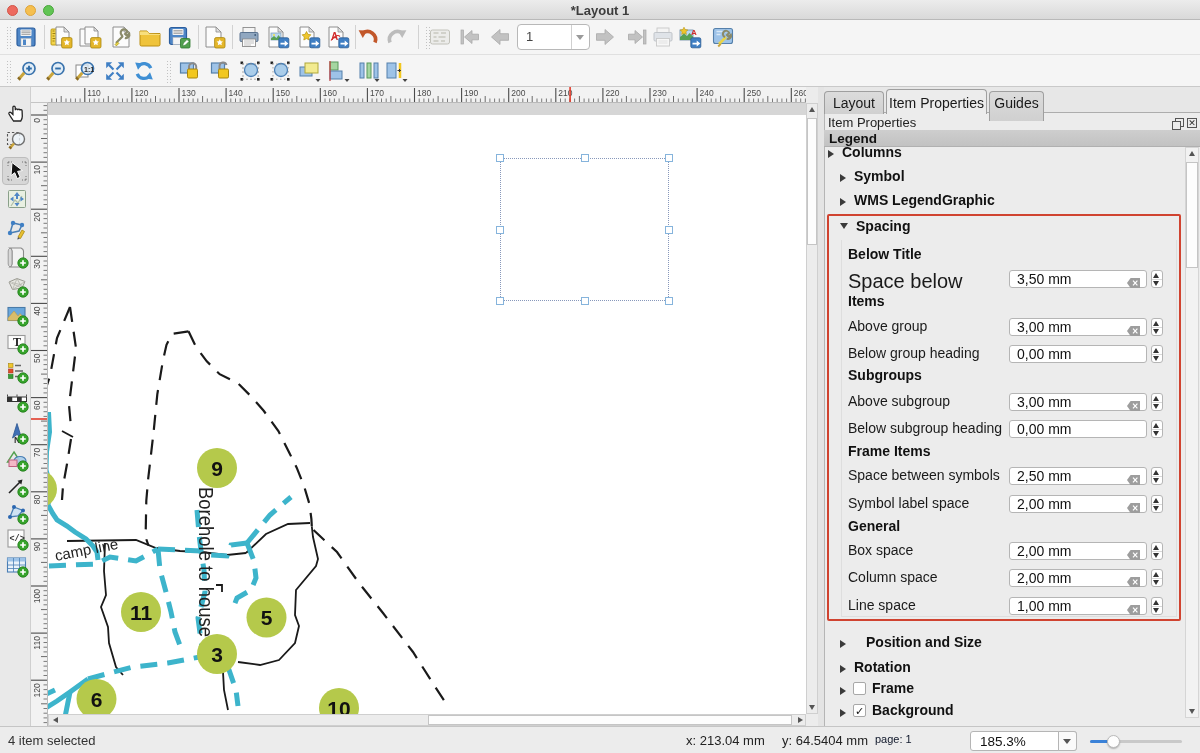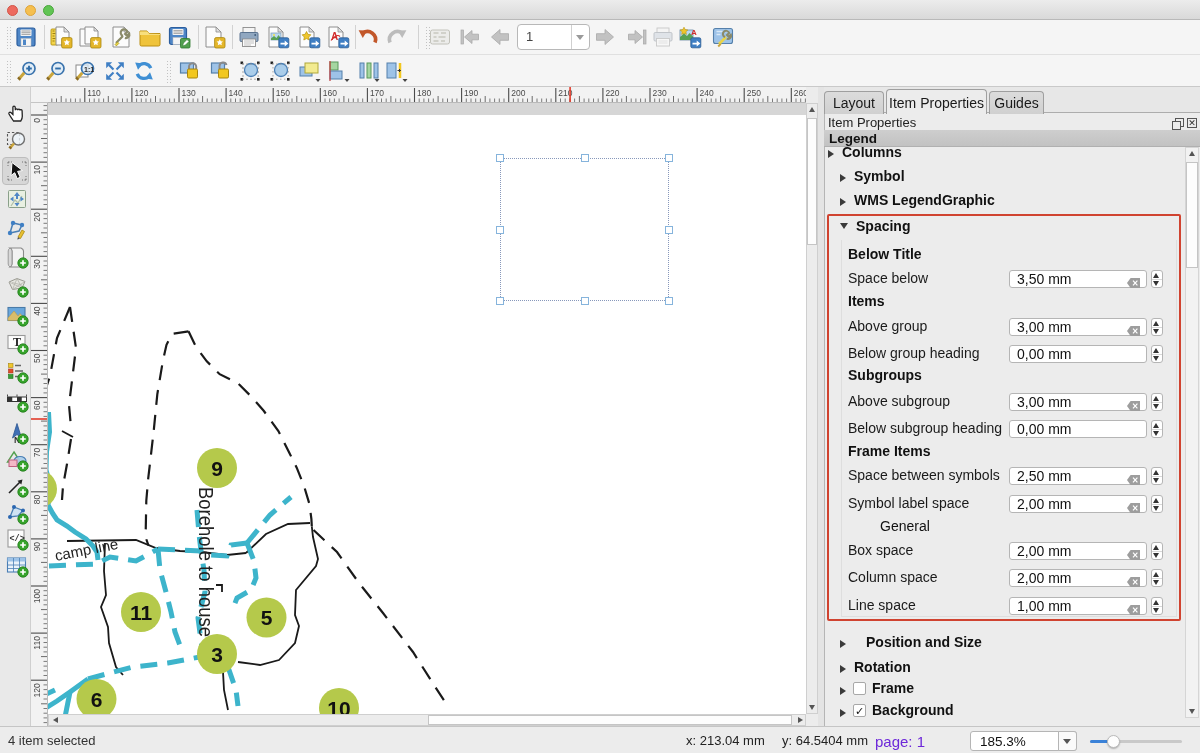--- a/index.html
+++ b/index.html
@@ -6,20 +6,21 @@
 #app{position:relative;width:1200px;height:753px;background:#ececec;}
 .icon{position:absolute;width:24px;height:24px;}
 .vsep{position:absolute;width:1px;background:#d2d2d2;}
 .handle{position:absolute;width:5px;background-image:radial-gradient(circle,#c2c2c2 0.8px,transparent 1px);background-size:3px 3px;}
 </style></head><body>
 <div id="app">
 <div class="abs" style="left:0;top:0;width:1200px;height:20px;background:linear-gradient(#ececec,#d9d9d9);border-bottom:1px solid #b9b9b9;"></div>
 <div class="abs" style="left:7.0px;top:4.5px;width:11px;height:11px;border-radius:50%;background:#ed6a5f;border:0.5px solid #d35548;"></div>
 <div class="abs" style="left:24.5px;top:4.5px;width:11px;height:11px;border-radius:50%;background:#f5bf4f;border:0.5px solid #deA439;"></div>
 <div class="abs" style="left:42.5px;top:4.5px;width:11px;height:11px;border-radius:50%;background:#61c454;border:0.5px solid #4aa73c;"></div>
+<div class="abs" style="left:0;top:3px;width:1200px;text-align:center;font-size:13px;color:#3c3c3c;font-weight:bold;">*Layout 1</div>
 <div class="abs" style="left:0;top:20px;width:1200px;height:35px;background:#f5f5f5;border-bottom:1px solid #e0e0e0;"></div>
 <div class="handle" style="left:6px;top:26px;height:24px;"></div>
 <div class="icon" style="left:14px;top:25px;"><svg width="24" height="24" viewBox="0 0 24 24" xmlns="http://www.w3.org/2000/svg">
         <rect x="3" y="3" width="18" height="18" rx="2" fill="#4f87c7" stroke="#2c5e9e" stroke-width="1.2"></rect>
         <rect x="6.5" y="4.5" width="11" height="6.5" rx="0.8" fill="#f2f2f2"></rect>
         <path d="M7.5,6 h9 M7.5,7.7 h9 M7.5,9.4 h9" stroke="#9a9a9a" stroke-width="0.9"></path>
         <rect x="7" y="13.5" width="10" height="7.5" fill="#f5f5f5" stroke="#c0c0c0" stroke-width="0.5"></rect>
         <rect x="9" y="14.5" width="3" height="5.5" fill="#4f87c7"></rect>
       </svg></div>
 <div class="icon" style="left:49px;top:25px;"><svg width="24" height="24" viewBox="0 0 24 24" xmlns="http://www.w3.org/2000/svg">
@@ -750,36 +751,36 @@
 <div class="abs" style="left:808.5px;top:705px;width:0;height:0;border-left:3.5px solid transparent;border-right:3.5px solid transparent;border-top:5px solid #555;"></div>
 <div class="abs" style="left:48px;top:714px;width:758px;height:12px;background:#ececec;border:1px solid #cfcfcf;"></div>
 <div class="abs" style="left:428px;top:715px;width:364px;height:10px;background:#fdfdfd;border:1px solid #c5c5c5;"></div>
 <div class="abs" style="left:53px;top:716.5px;width:0;height:0;border-top:3.5px solid transparent;border-bottom:3.5px solid transparent;border-right:5px solid #555;"></div>
 <div class="abs" style="left:798px;top:716.5px;width:0;height:0;border-top:3.5px solid transparent;border-bottom:3.5px solid transparent;border-left:5px solid #555;"></div>
 <div class="abs" style="left:818px;top:87px;width:382px;height:639px;background:#e4e4e4;"></div>
 <div class="abs" style="left:824px;top:87px;width:376px;height:639px;background:#ececec;border-left:1px solid #b5b5b5;"></div>
 <div class="abs" style="left:824px;top:87px;width:376px;height:26px;background:#e7e7e7;border-bottom:1px solid #adadad;"></div>
 <div class="abs" style="left:824px;top:91px;width:60px;height:23px;background:linear-gradient(#dcdcdc,#d0d0d0);border:1px solid #9f9f9f;border-bottom:none;border-radius:4px 4px 0 0;text-align:center;font-size:14px;color:#1a1a1a;padding-top:3px;">Layout</div>
 <div class="abs" style="left:886px;top:89px;width:101px;height:25px;background:#ececec;border:1px solid #9f9f9f;border-bottom:none;border-radius:4px 4px 0 0;text-align:center;font-size:14px;color:#1a1a1a;padding-top:5px;">Item Properties</div>
-<div class="abs" style="left:989px;top:91px;width:55px;height:23px;background:linear-gradient(#dcdcdc,#d0d0d0);border:1px solid #9f9f9f;border-bottom:none;border-radius:4px 4px 0 0;text-align:center;font-size:14px;color:#1a1a1a;padding-top:3px;">Guides</div>
+<div class="abs" style="left:989px;top:91px;width:55px;height:30px;background:linear-gradient(#dcdcdc,#d0d0d0);border:1px solid #9f9f9f;border-bottom:none;border-radius:4px 4px 0 0;text-align:center;font-size:14px;color:#1a1a1a;padding-top:3px;">Guides</div>
 <div class="abs" style="left:828px;top:115px;font-size:13px;color:#222;">Item Properties</div>
 <div class="abs" style="left:1175px;top:118px;width:9px;height:9px;border:1px solid #555;"></div>
 <div class="abs" style="left:1172px;top:121px;width:9px;height:9px;border:1px solid #555;background:#ececec;"></div>
 <div class="abs" style="left:1187px;top:118px;width:10px;height:10px;border:1px solid #555;font-size:9px;line-height:9px;text-align:center;color:#333;">✕</div>
 <div class="abs" style="left:824px;top:130px;width:376px;height:17px;background:linear-gradient(#cecece,#c2c2c2);border-bottom:1px solid #b0b0b0;"></div>
 <div class="abs" style="left:829px;top:131px;font-size:13.5px;font-weight:bold;color:#111;">Legend</div>
 <div class="abs" style="left:824px;top:147px;width:361px;height:573px;overflow:hidden;">
       <div class="abs" style="left:4px;top:-3px;font-size:14px;font-weight:bold;color:#111;"><span style="display:inline-block;width:0;height:0;border-top:4.5px solid transparent;border-bottom:4.5px solid transparent;border-left:6.5px solid #3a3a3a;vertical-align:-1px;"></span><span style="margin-left:8px;">Columns</span></div>
       <div class="abs" style="left:16px;top:21px;font-size:14px;font-weight:bold;color:#111;"><span style="display:inline-block;width:0;height:0;border-top:4.5px solid transparent;border-bottom:4.5px solid transparent;border-left:6.5px solid #3a3a3a;vertical-align:-1px;"></span><span style="margin-left:8px;">Symbol</span></div>
       <div class="abs" style="left:16px;top:45px;font-size:14px;font-weight:bold;color:#111;"><span style="display:inline-block;width:0;height:0;border-top:4.5px solid transparent;border-bottom:4.5px solid transparent;border-left:6.5px solid #3a3a3a;vertical-align:-1px;"></span><span style="margin-left:8px;">WMS LegendGraphic</span></div>
       <div class="abs" style="left:16px;top:71px;font-size:14px;font-weight:bold;color:#111;"><span style="display:inline-block;width:0;height:0;border-left:4.5px solid transparent;border-right:4.5px solid transparent;border-top:6.5px solid #3a3a3a;vertical-align:2px;"></span><span style="margin-left:8px;">Spacing</span></div>
       <div class="abs" style="left:17px;top:93px;width:336px;height:377px;border:1px solid #dedede;border-top:none;"></div>
       <div class="abs" style="left:3px;top:67px;width:354px;height:407px;border:2px solid #d04330;border-radius:2px;"></div>
       <div class="abs" style="left:24px;top:99px;font-size:14px;font-weight:bold;color:#111;">Below Title</div>
-      <div class="abs" style="left:24px;top:123px;font-size:14px;color:#1a1a1a;">Space below</div>
+      <div class="abs" style="left:24px;top:123px;font-size:20px;color:#1a1a1a;">Space below</div>
       <div class="abs" style="left:185px;top:123px;width:138px;height:18px;background:#fff;border:1px solid #b5b5b5;border-radius:3px;font-size:14px;line-height:16px;color:#111;padding-left:7px;">3,50 mm</div>
       <div class="abs" style="left:303px;top:126.5px;width:13px;height:10px;"><svg width="13" height="10">
           <path d="M3.6,0 h9.4 v10 h-9.4 l-3.6,-5 z" fill="#9d9d9d"></path>
           <path d="M6,2.7 l4.4,4.6 M10.4,2.7 l-4.4,4.6" stroke="#fff" stroke-width="1.2"></path>
         </svg></div>
       <div class="abs" style="left:326.5px;top:123px;width:12px;height:18px;background:#fff;border:1px solid #b5b5b5;border-radius:3px;"></div>
       <div class="abs" style="left:327.5px;top:131.5px;width:10px;height:1px;background:#d8d8d8;"></div>
       <div class="abs" style="left:329px;top:126px;width:0;height:0;border-left:3.5px solid transparent;border-right:3.5px solid transparent;border-bottom:5px solid #333;"></div>
       <div class="abs" style="left:329px;top:133.5px;width:0;height:0;border-left:3.5px solid transparent;border-right:3.5px solid transparent;border-top:5px solid #333;"></div>
       <div class="abs" style="left:24px;top:146px;font-size:14px;font-weight:bold;color:#111;">Items</div>
@@ -830,21 +831,21 @@
       <div class="abs" style="left:24px;top:348px;font-size:14px;color:#1a1a1a;">Symbol label space</div>
       <div class="abs" style="left:185px;top:348px;width:138px;height:18px;background:#fff;border:1px solid #b5b5b5;border-radius:3px;font-size:14px;line-height:16px;color:#111;padding-left:7px;">2,00 mm</div>
       <div class="abs" style="left:303px;top:351.5px;width:13px;height:10px;"><svg width="13" height="10">
           <path d="M3.6,0 h9.4 v10 h-9.4 l-3.6,-5 z" fill="#9d9d9d"></path>
           <path d="M6,2.7 l4.4,4.6 M10.4,2.7 l-4.4,4.6" stroke="#fff" stroke-width="1.2"></path>
         </svg></div>
       <div class="abs" style="left:326.5px;top:348px;width:12px;height:18px;background:#fff;border:1px solid #b5b5b5;border-radius:3px;"></div>
       <div class="abs" style="left:327.5px;top:356.5px;width:10px;height:1px;background:#d8d8d8;"></div>
       <div class="abs" style="left:329px;top:351px;width:0;height:0;border-left:3.5px solid transparent;border-right:3.5px solid transparent;border-bottom:5px solid #333;"></div>
       <div class="abs" style="left:329px;top:358.5px;width:0;height:0;border-left:3.5px solid transparent;border-right:3.5px solid transparent;border-top:5px solid #333;"></div>
-      <div class="abs" style="left:24px;top:371px;font-size:14px;font-weight:normal;color:#111;margin-left:32px;">General</div>
+      <div class="abs" style="left:24px;top:371px;font-size:14px;font-weight:bold;color:#111;">General</div>
       <div class="abs" style="left:24px;top:395px;font-size:14px;color:#1a1a1a;">Box space</div>
       <div class="abs" style="left:185px;top:395px;width:138px;height:18px;background:#fff;border:1px solid #b5b5b5;border-radius:3px;font-size:14px;line-height:16px;color:#111;padding-left:7px;">2,00 mm</div>
       <div class="abs" style="left:303px;top:398.5px;width:13px;height:10px;"><svg width="13" height="10">
           <path d="M3.6,0 h9.4 v10 h-9.4 l-3.6,-5 z" fill="#9d9d9d"></path>
           <path d="M6,2.7 l4.4,4.6 M10.4,2.7 l-4.4,4.6" stroke="#fff" stroke-width="1.2"></path>
         </svg></div>
       <div class="abs" style="left:326.5px;top:395px;width:12px;height:18px;background:#fff;border:1px solid #b5b5b5;border-radius:3px;"></div>
       <div class="abs" style="left:327.5px;top:403.5px;width:10px;height:1px;background:#d8d8d8;"></div>
       <div class="abs" style="left:329px;top:398px;width:0;height:0;border-left:3.5px solid transparent;border-right:3.5px solid transparent;border-bottom:5px solid #333;"></div>
       <div class="abs" style="left:329px;top:405.5px;width:0;height:0;border-left:3.5px solid transparent;border-right:3.5px solid transparent;border-top:5px solid #333;"></div>
@@ -878,19 +879,19 @@
       <div class="abs" style="left:48px;top:555px;font-size:14px;font-weight:bold;color:#111;">Background</div>
     </div>
 <div class="abs" style="left:1185px;top:147px;width:14px;height:571px;background:#f2f2f2;border:1px solid #d5d5d5;"></div>
 <div class="abs" style="left:1186px;top:162px;width:12px;height:106px;background:#fdfdfd;border:1px solid #c5c5c5;"></div>
 <div class="abs" style="left:1188.5px;top:151px;width:0;height:0;border-left:3.5px solid transparent;border-right:3.5px solid transparent;border-bottom:5px solid #555;"></div>
 <div class="abs" style="left:1188.5px;top:709px;width:0;height:0;border-left:3.5px solid transparent;border-right:3.5px solid transparent;border-top:5px solid #555;"></div>
 <div class="abs" style="left:0;top:726px;width:1200px;height:27px;background:#ececec;border-top:1px solid #c5c5c5;"></div>
 <div class="abs" style="left:8px;top:733px;font-size:13px;color:#333;">4 item selected</div>
 <div class="abs" style="left:686px;top:733px;font-size:13px;color:#222;">x: 213.04 mm</div>
 <div class="abs" style="left:782px;top:733px;font-size:13px;color:#222;">y: 64.5404 mm</div>
-<div class="abs" style="left:875px;top:733px;font-size:15px;color:#6d28d9;">page: 1</div>
+<div class="abs" style="left:875px;top:733px;font-size:11px;color:#0f172a;">page: 1</div>
 <div class="abs" style="left:970px;top:731px;width:107px;height:20px;background:#fff;border:1px solid #b5b5b5;border-radius:3px;font-size:13.5px;color:#111;padding:1.5px 0 0 9px;">185.3%</div>
 <div class="abs" style="left:1058px;top:731px;width:19px;height:20px;background:#fafafa;border:1px solid #b5b5b5;border-radius:0 3px 3px 0;"></div>
 <div class="abs" style="left:1063px;top:739px;width:0;height:0;border-left:4px solid transparent;border-right:4px solid transparent;border-top:5px solid #555;"></div>
 <div class="abs" style="left:1090px;top:739.5px;width:92px;height:3.5px;background:#c9c9c9;border-radius:2px;"></div>
 <div class="abs" style="left:1090px;top:739.5px;width:24px;height:3.5px;background:#3b82d8;border-radius:2px;"></div>
 <div class="abs" style="left:1107px;top:734.5px;width:13px;height:13px;background:#fdfdfd;border:1px solid #bababa;border-radius:50%;box-shadow:0 1px 1.5px rgba(0,0,0,0.25);"></div>
 </div>
 </body></html>

